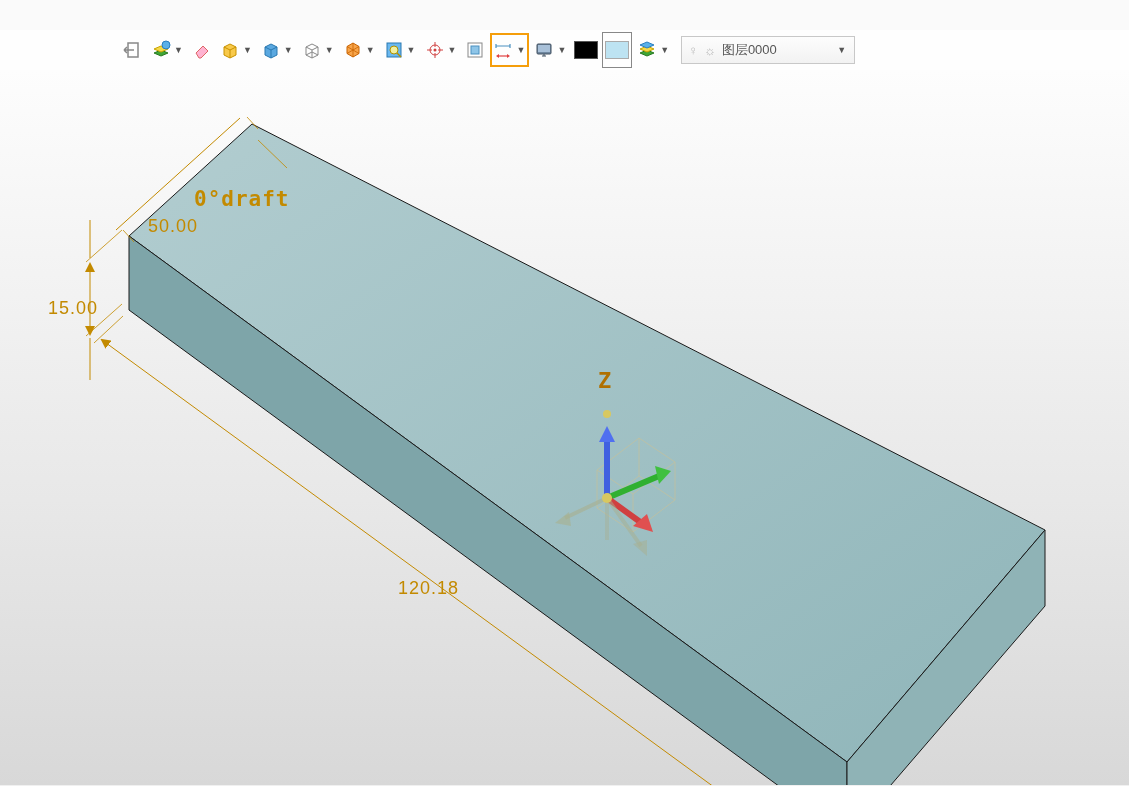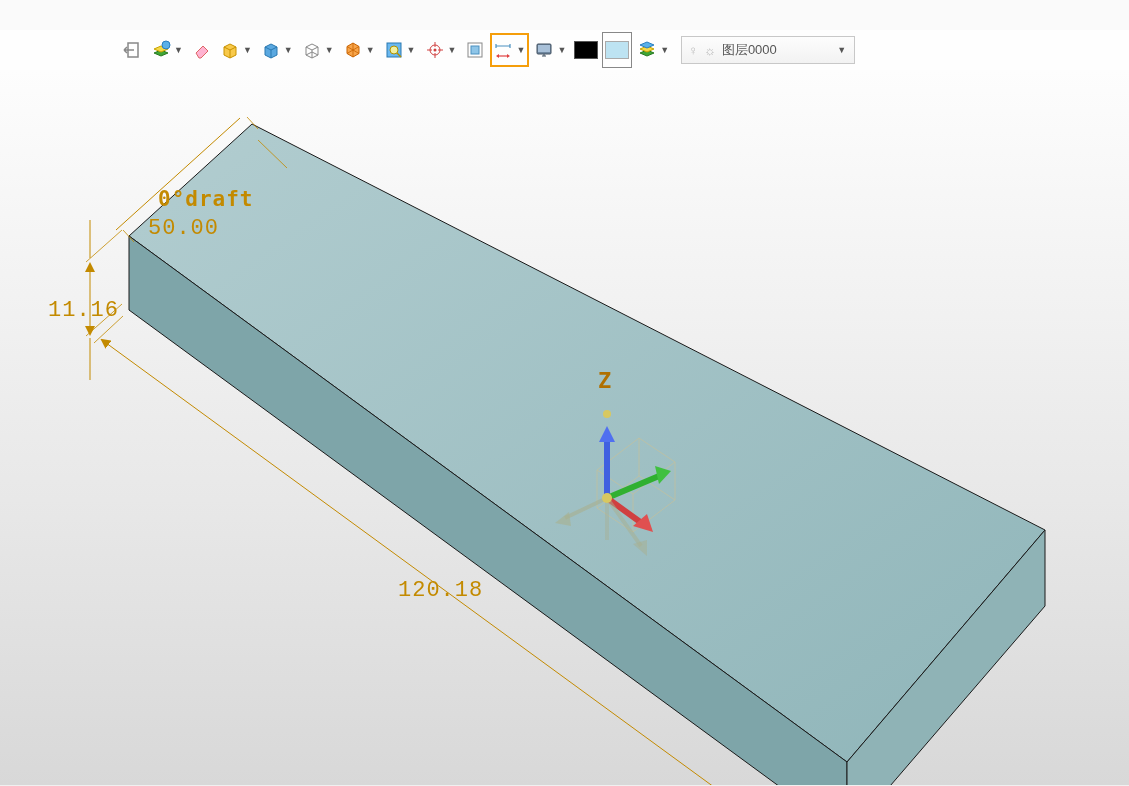--- a/index.html
+++ b/index.html
@@ -69,31 +69,32 @@
   .layer-box .dd-arrow { margin-left: auto; }
   .viewport {
     position: relative;
     width: 1129px;
     height: 715px;
     background: linear-gradient(to bottom, #fdfdfd 0%, #e8e8e8 60%, #d8d8d8 100%);
   }
   .dim-label {
     position: absolute;
     color: #c38a00;
-    font-family: Liberation Mono, monospace;
-    font-size: 22px;
+    font-family: Liberation Sans, sans-serif;
+    font-size: 18px;
     letter-spacing: 1px;
   }
   .draft-label {
     position: absolute;
     color: #c38a00;
     font-family: "Consolas", monospace;
     font-size: 21px;
     font-weight: bold;
     letter-spacing: 1px;
+    margin-left: 36px;
   }
   .axis-label {
     position: absolute;
     color: #b07000;
     font-family: "Consolas", monospace;
     font-size: 22px;
     font-weight: bold;
   }
   svg.scene {
     position: absolute;
@@ -316,17 +317,17 @@
 
       <circle cx="10" cy="28" r="5" fill="#d8c860"></circle>
 
       <circle cx="10" cy="-56" r="4" fill="#d8c860"></circle>
     </g>
 
   </svg>
 
   <div class="draft-label" style="left:158px; top:117px;">0°draft</div>
   <div class="dim-label" style="left:148px; top:146px;">50.00</div>
-  <div class="dim-label" style="left:48px; top:228px;">11.16</div>
+  <div class="dim-label" style="left:48px; top:228px;">15.00</div>
   <div class="dim-label" style="left:398px; top:508px;">120.18</div>
   <div class="axis-label" style="left:598px; top:298px;">Z</div>
 
 </div>
 
 </body></html>

